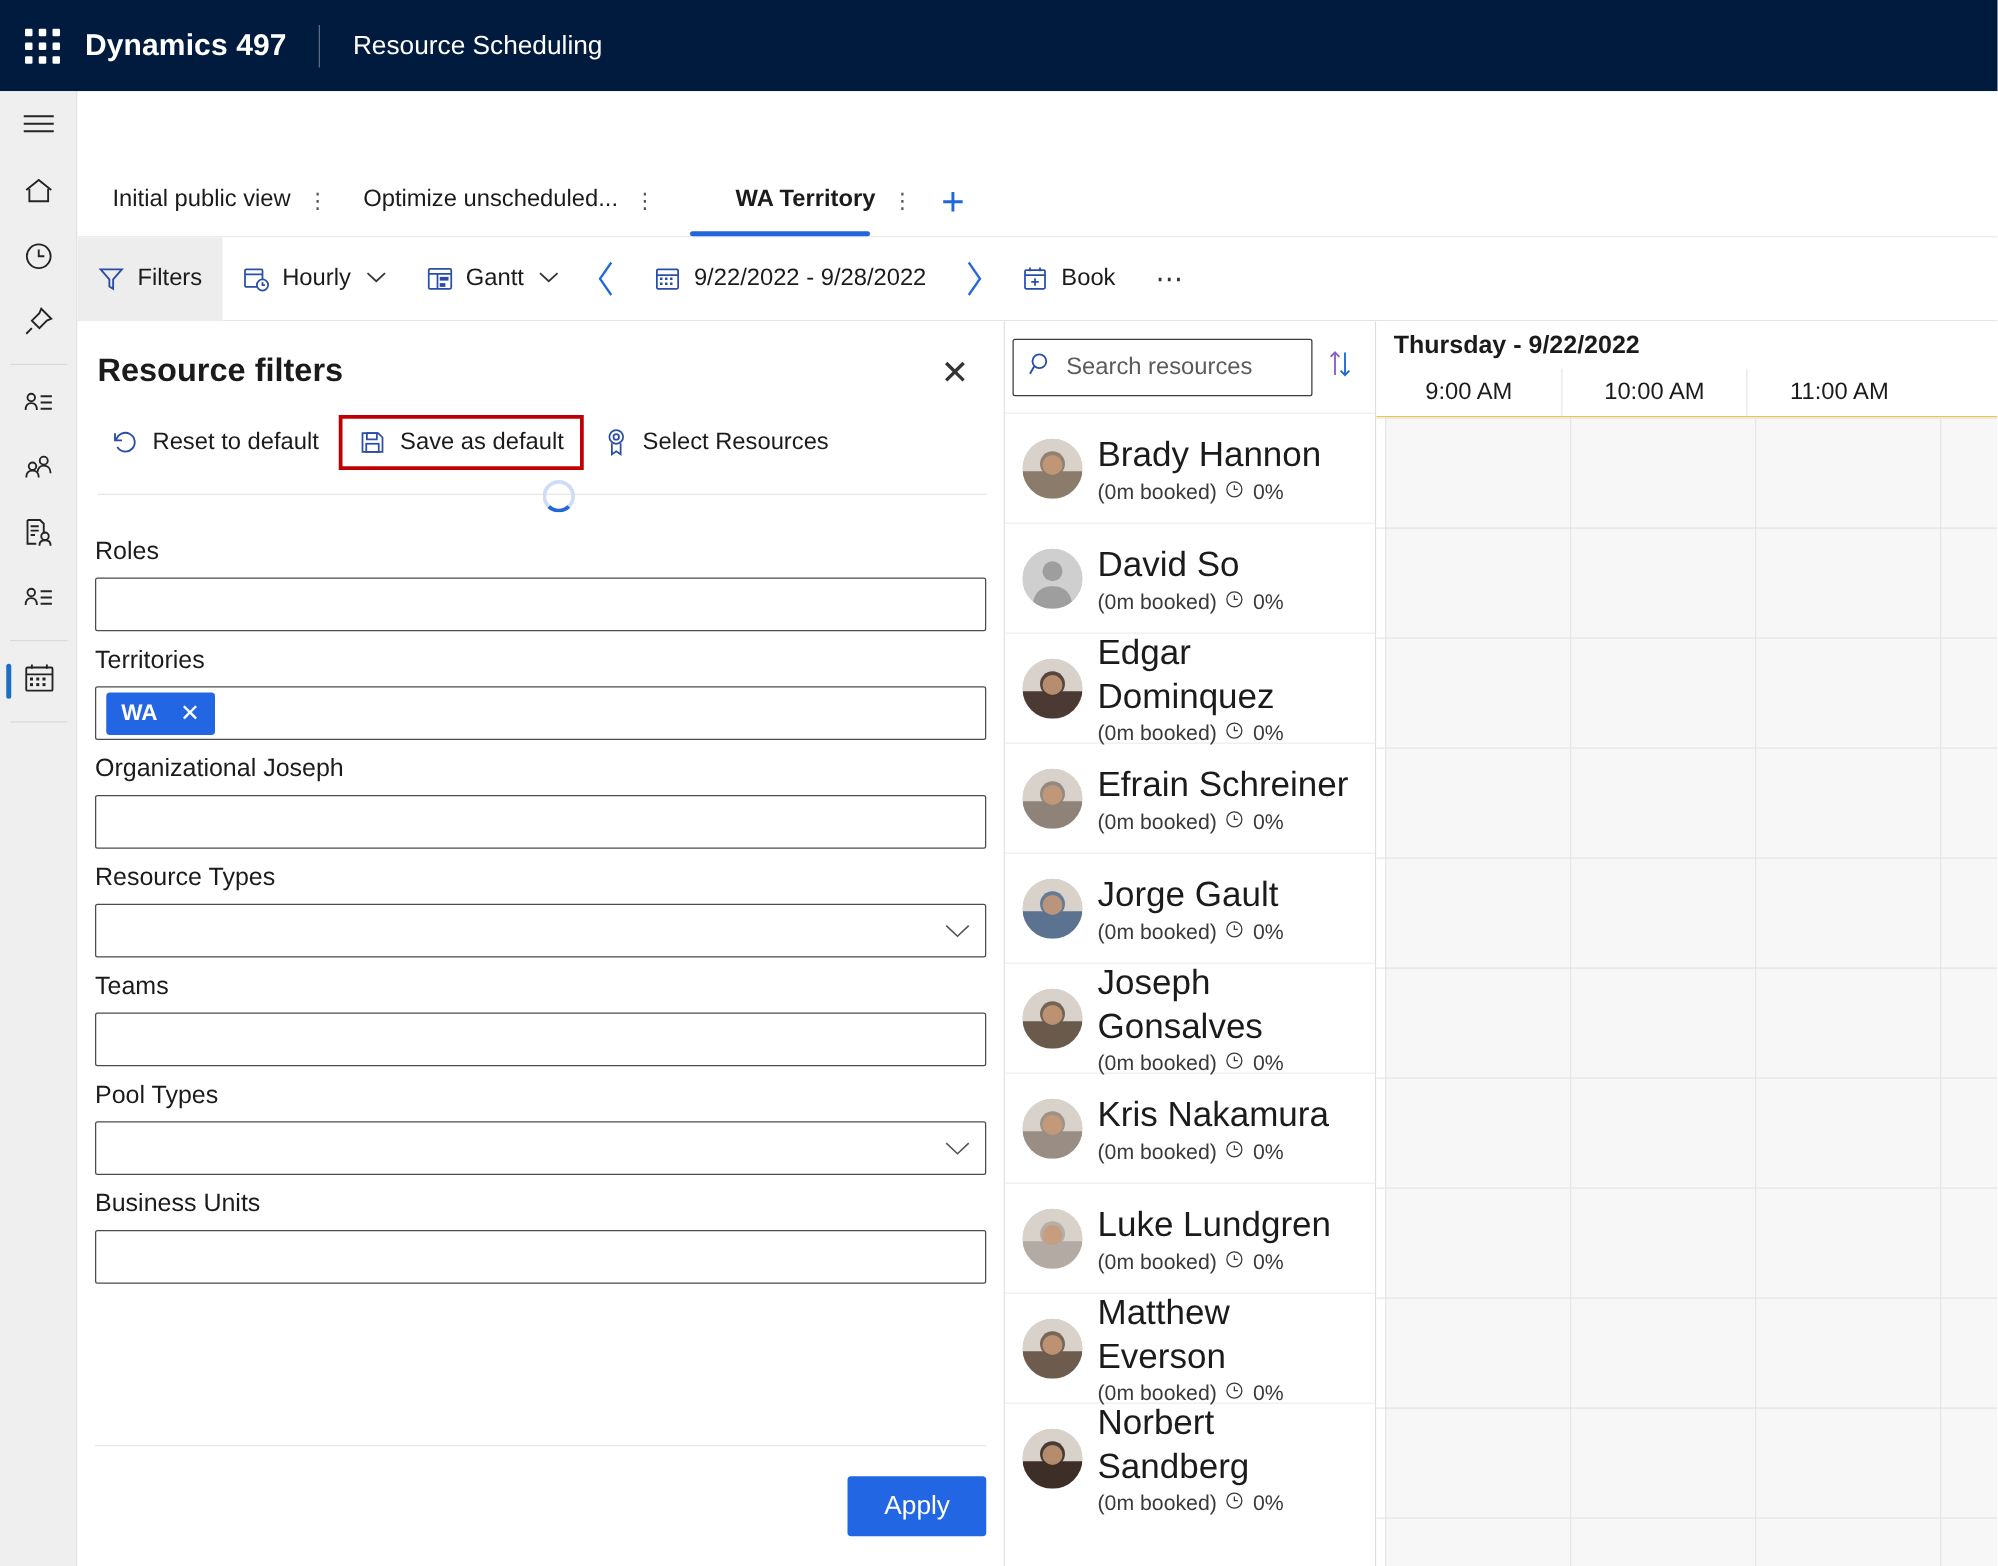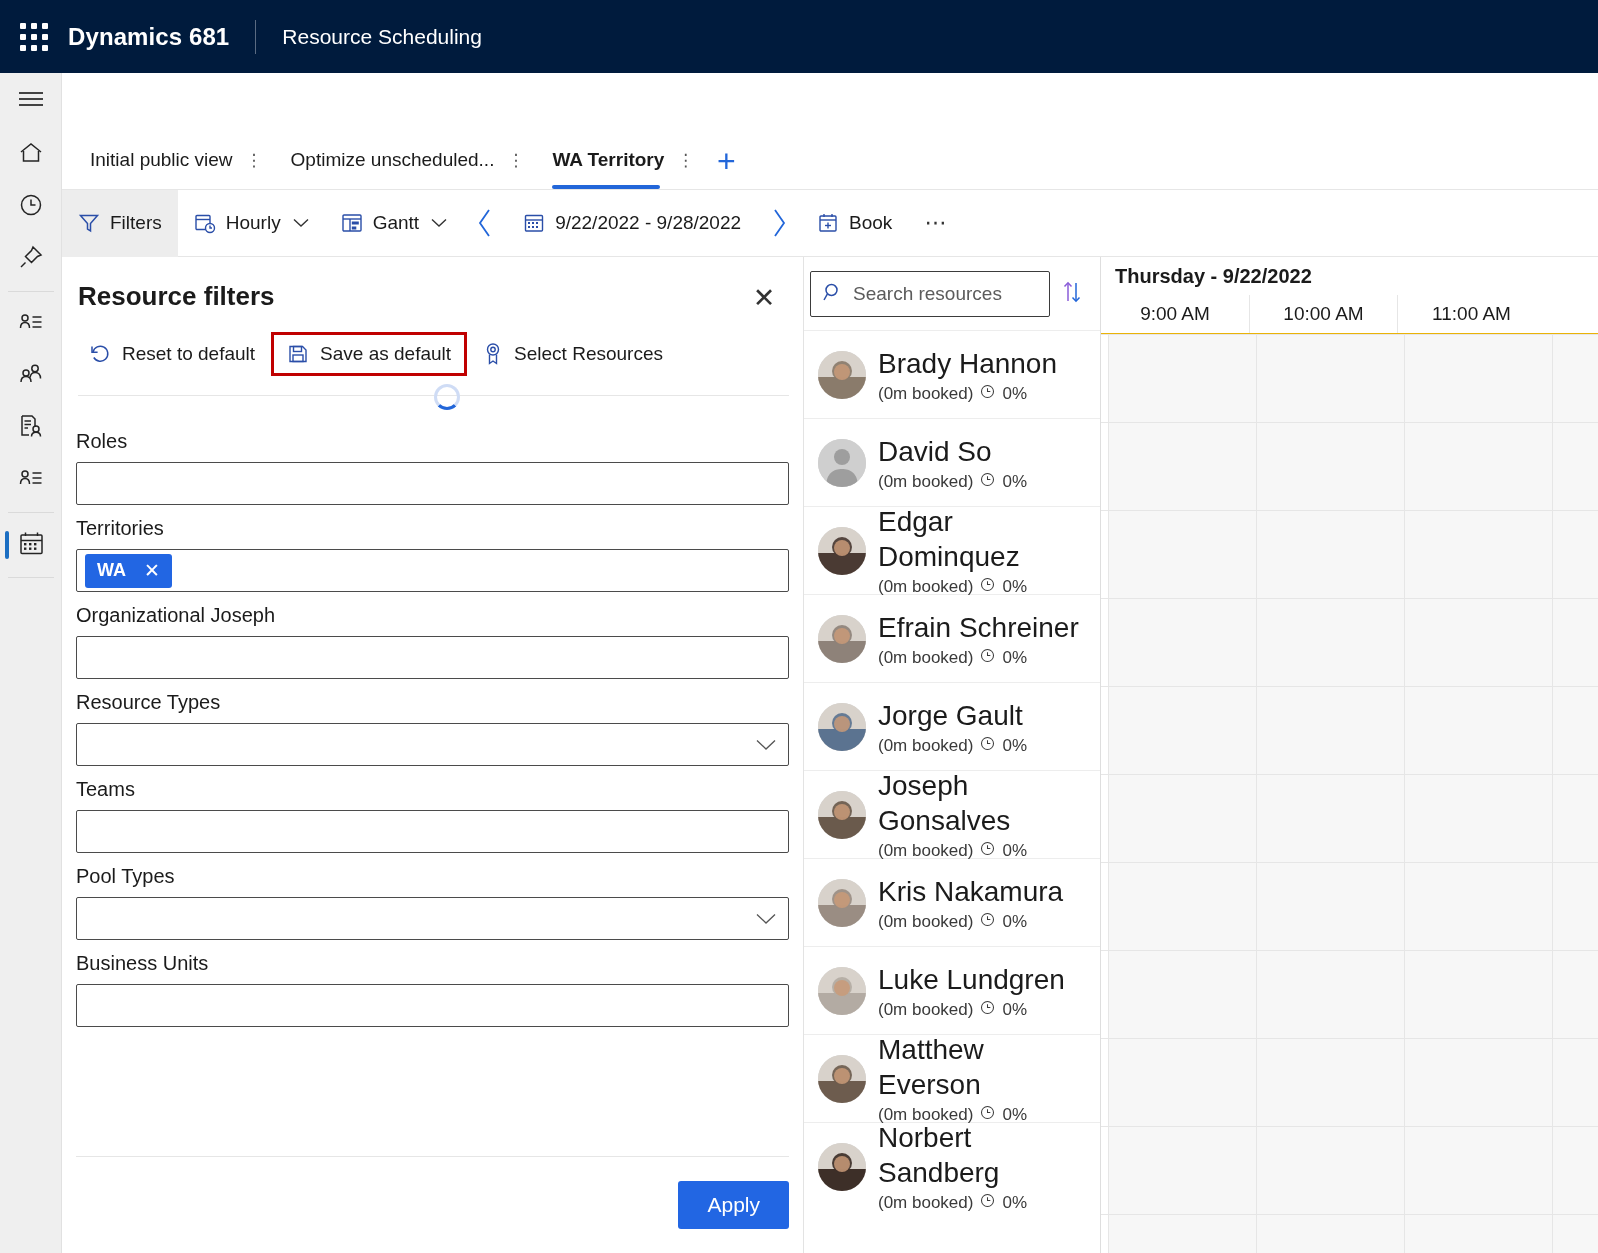--- a/index.html
+++ b/index.html
@@ -57,21 +57,21 @@
     display: flex; align-items: flex-end;
     border-bottom: 1px solid #e6e6e6;
   }
   .tab {
     display: flex; align-items: center;
     height: 58px; padding: 0 0 0 28px;
     font-size: 19px; color: #1b1b1b;
     position: relative;
   }
   .tab .label { white-space: nowrap; }
-  .tab.active .label { font-weight: 700; }
+  .tab.active .label { font-weight: 700; margin-left: 36px; }
   .tab .dots { margin-left: 13px; color: #555; font-size: 17px; line-height: 1; letter-spacing: 0; }
   .tab.active::after {
     content: ""; position: absolute; left: 28px; right: 34px; bottom: 0;
     height: 4px; background: #2266d9; border-radius: 2px;
   }
   .tab-add {
     width: 52px; height: 56px; display: flex; align-items: center; justify-content: center;
     color: #2266d9; font-size: 32px; font-weight: 300; margin-left: 6px;
   }
 
@@ -221,21 +221,21 @@
     <i></i>
       <i></i>
       <i></i>
       <i></i>
       <i></i>
       <i></i>
       <i></i>
       <i></i>
       <i></i>
   </div>
-  <span class="brand">Dynamics 681</span>
+  <span class="brand">Dynamics 497</span>
   <span class="navdiv"></span>
   <span class="appname">Resource Scheduling</span>
 </div>
 
 <div class="rail">
 
   <div class="rail-item" style="height:56px;">
     <span>
       <svg width="26" height="18" viewBox="0 0 26 18">
           <g stroke="#242424" stroke-width="1.7">

